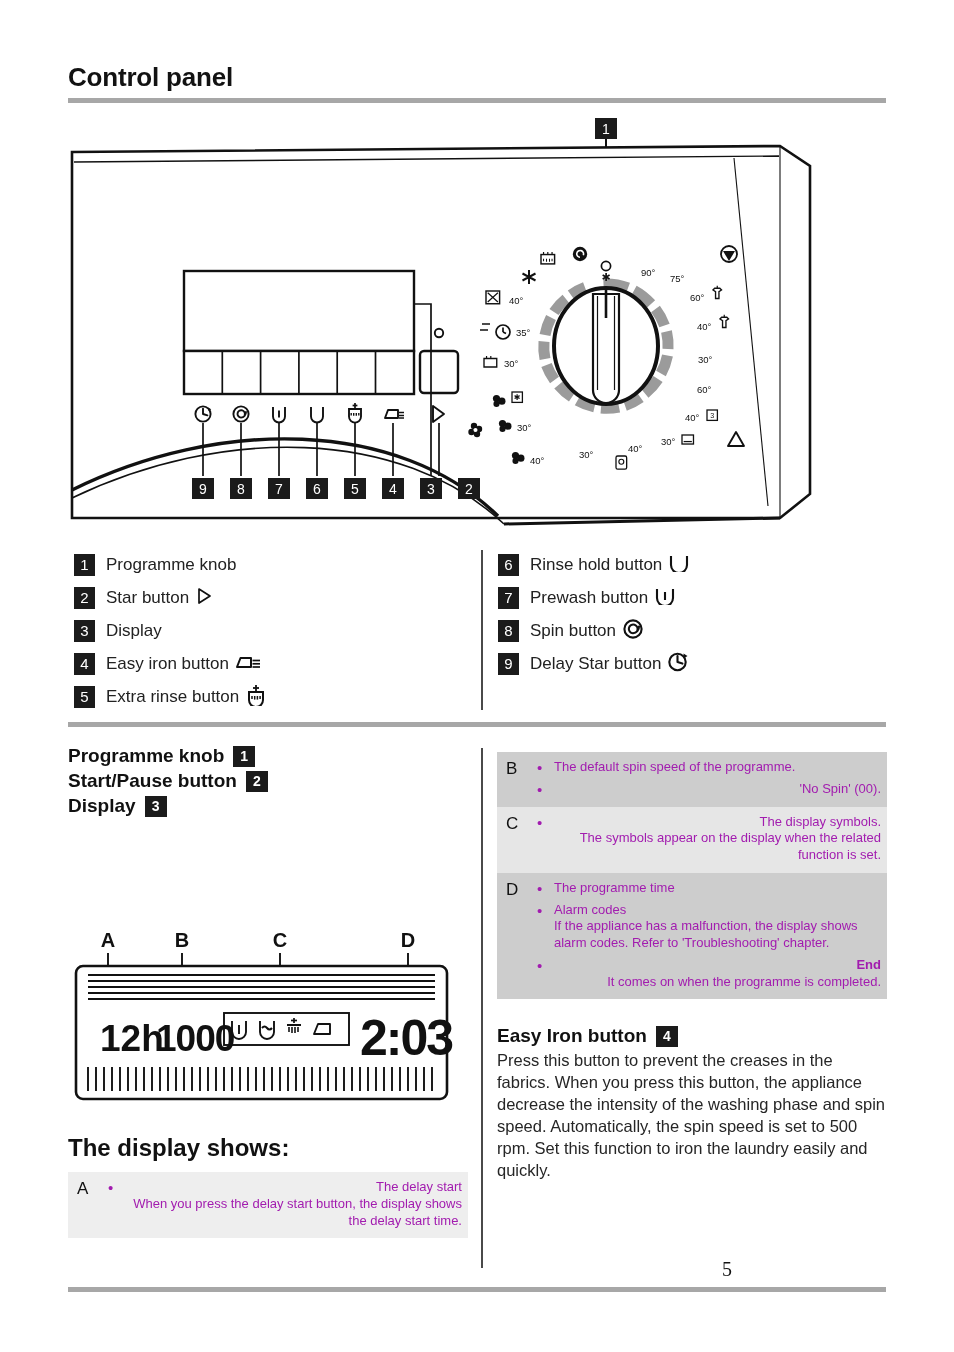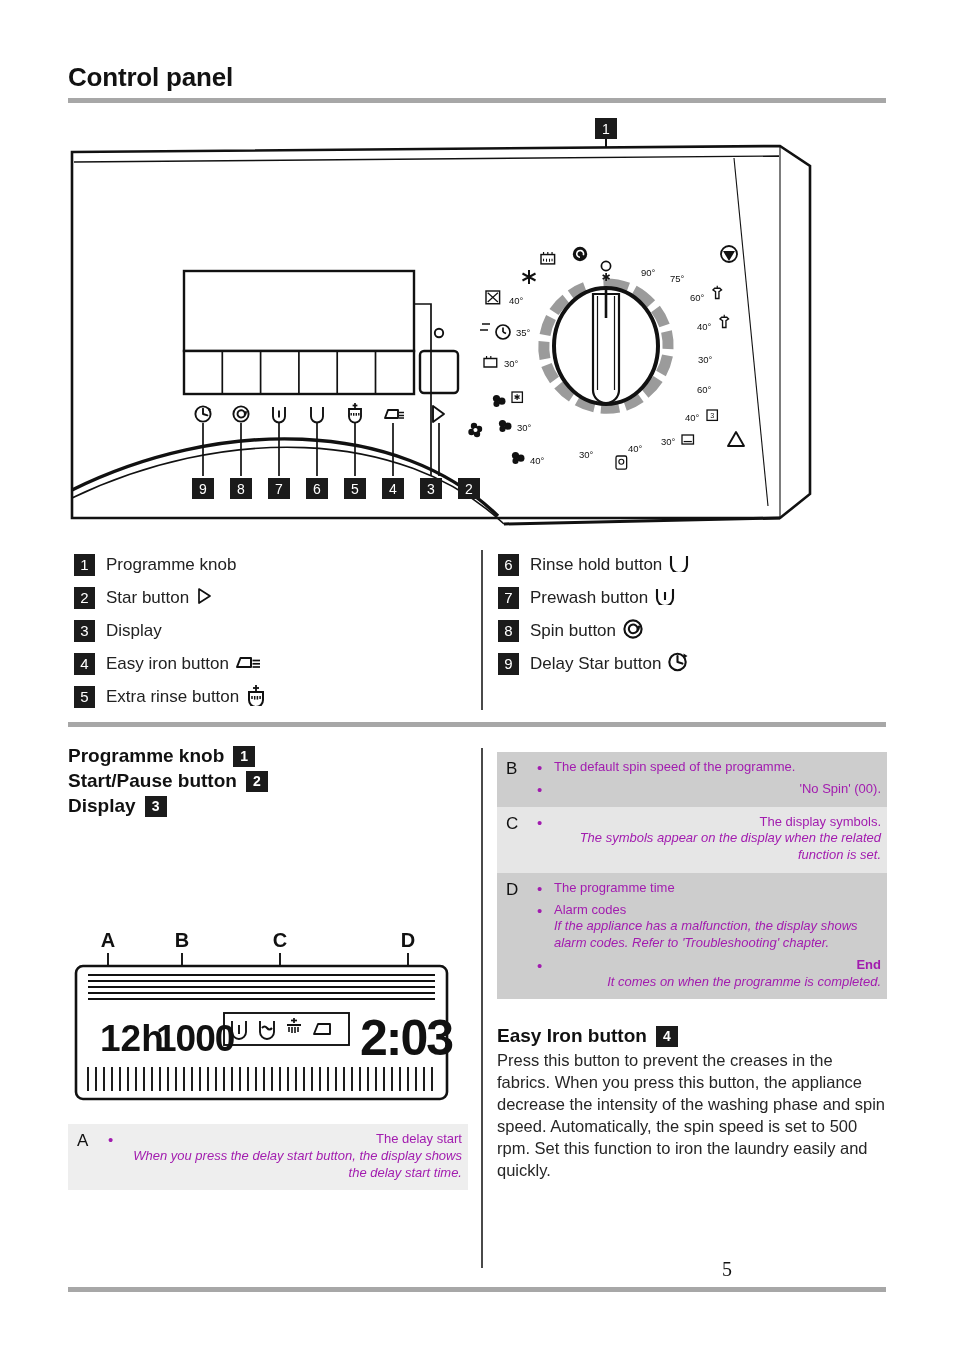--- a/index.html
+++ b/index.html
@@ -86,21 +86,21 @@
   .shade-d { background:#cdcdcd; }
   ul.bl { margin:0; padding:0; list-style:none; }
   ul.bl li {
     position:relative; padding-left:18px; margin:0 0 5px 0;
     font-size:13px; line-height:1.29; color:#a21caf;
   }
   ul.bl li:last-child { margin-bottom:0;text-align:right; }
   ul.bl li:before {
     content:"\2022"; position:absolute; left:1px; top:-1px; font-size:15px;
   }
-  ul.bl li .sub2 { display:block;font-style:italic; }
+  ul.bl li .sub2 { display:block; }
   .bold { font-weight:700;margin-top:6px; }
 
   
   .lcd-wrap { position:absolute; left:72px; top:925px; width:400px; height:185px; }
 
   
   .foot-rule {
     position:absolute; left:68px; top:1287px; width:818px; height:5px;
     background:#a7a7a7;
   }
@@ -589,20 +589,21 @@
           <line x1="328" y1="142" x2="328" y2="166"></line>
         <line x1="336" y1="142" x2="336" y2="166"></line>
           <line x1="344" y1="142" x2="344" y2="166"></line>
         <line x1="352" y1="142" x2="352" y2="166"></line>
           <line x1="360" y1="142" x2="360" y2="166"></line>
       </g>
     </svg>
   </div>
 
   <div style="position:absolute; left:68px; top:1124px; width:400px;">
+    <h2 class="sub">The display shows:</h2>
     <table class="tbl">
       <tbody>
           <tr class="shade-a">
         <td class="key shade-a">A</td>
         <td class="val shade-a">
           <ul class="bl">
             <li>
               <span>The delay start</span>
               <span class="sub2">When you press the delay start button, the display shows the delay start time.</span>
             </li>

